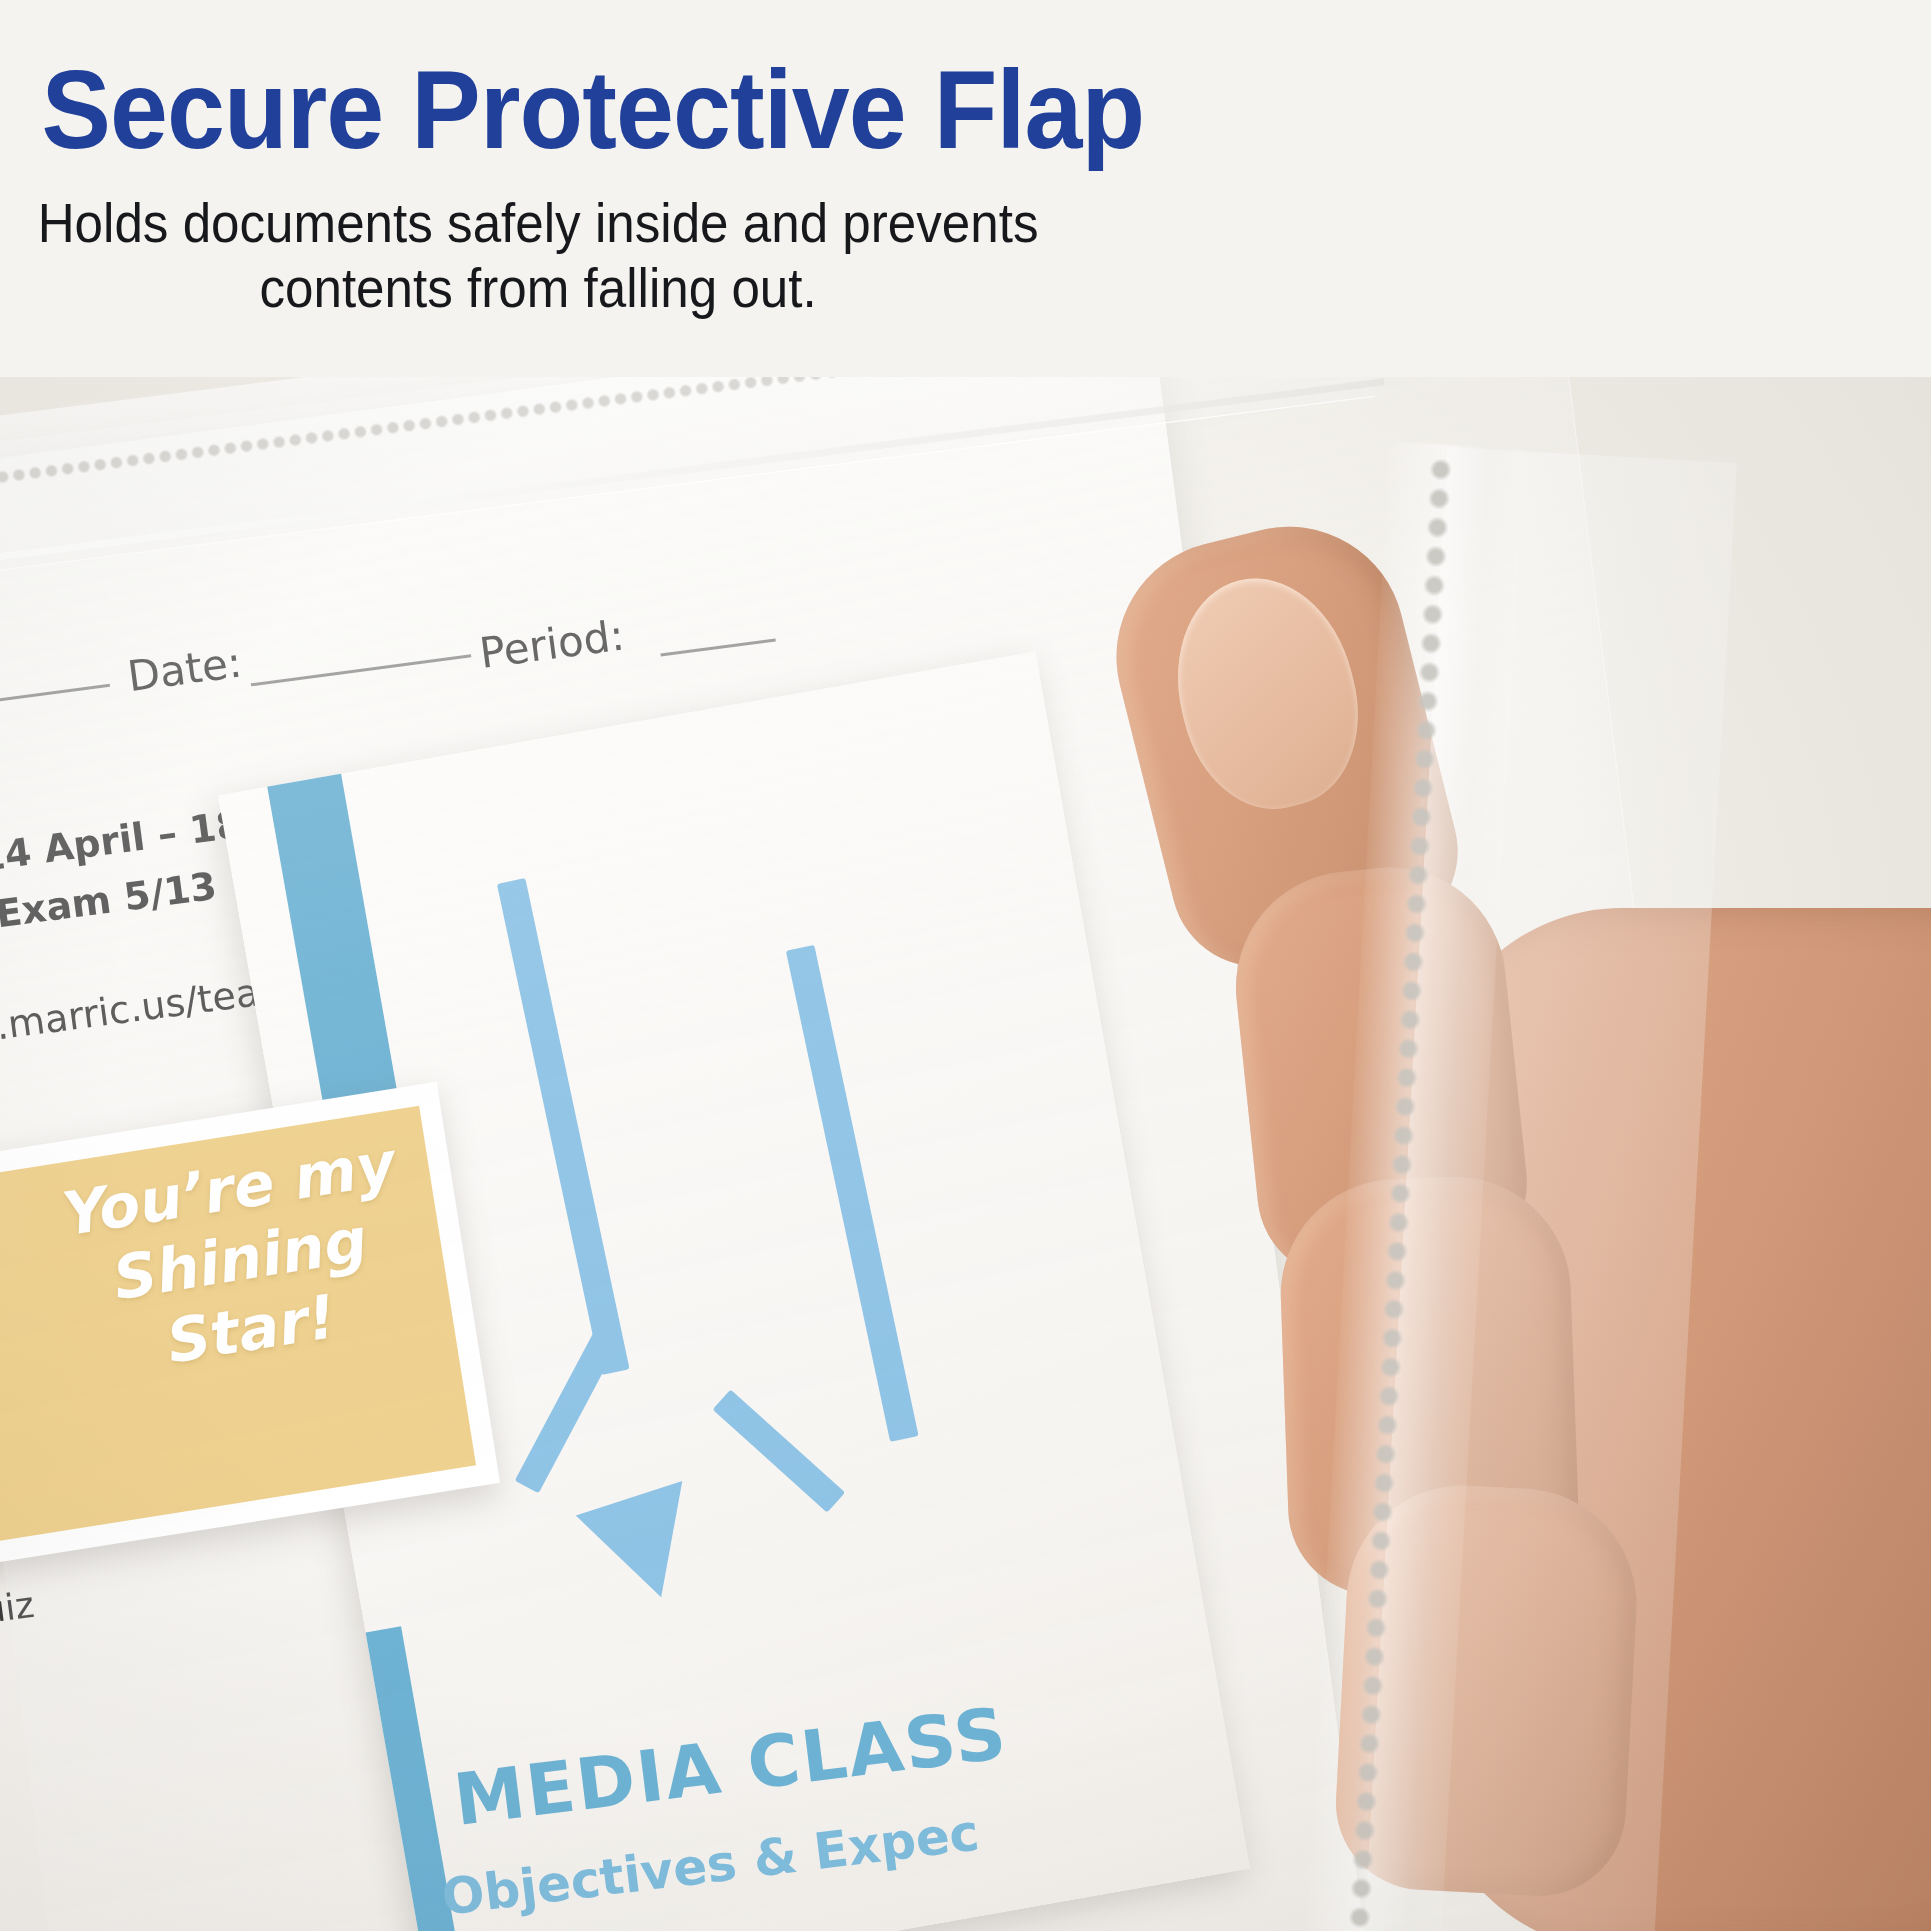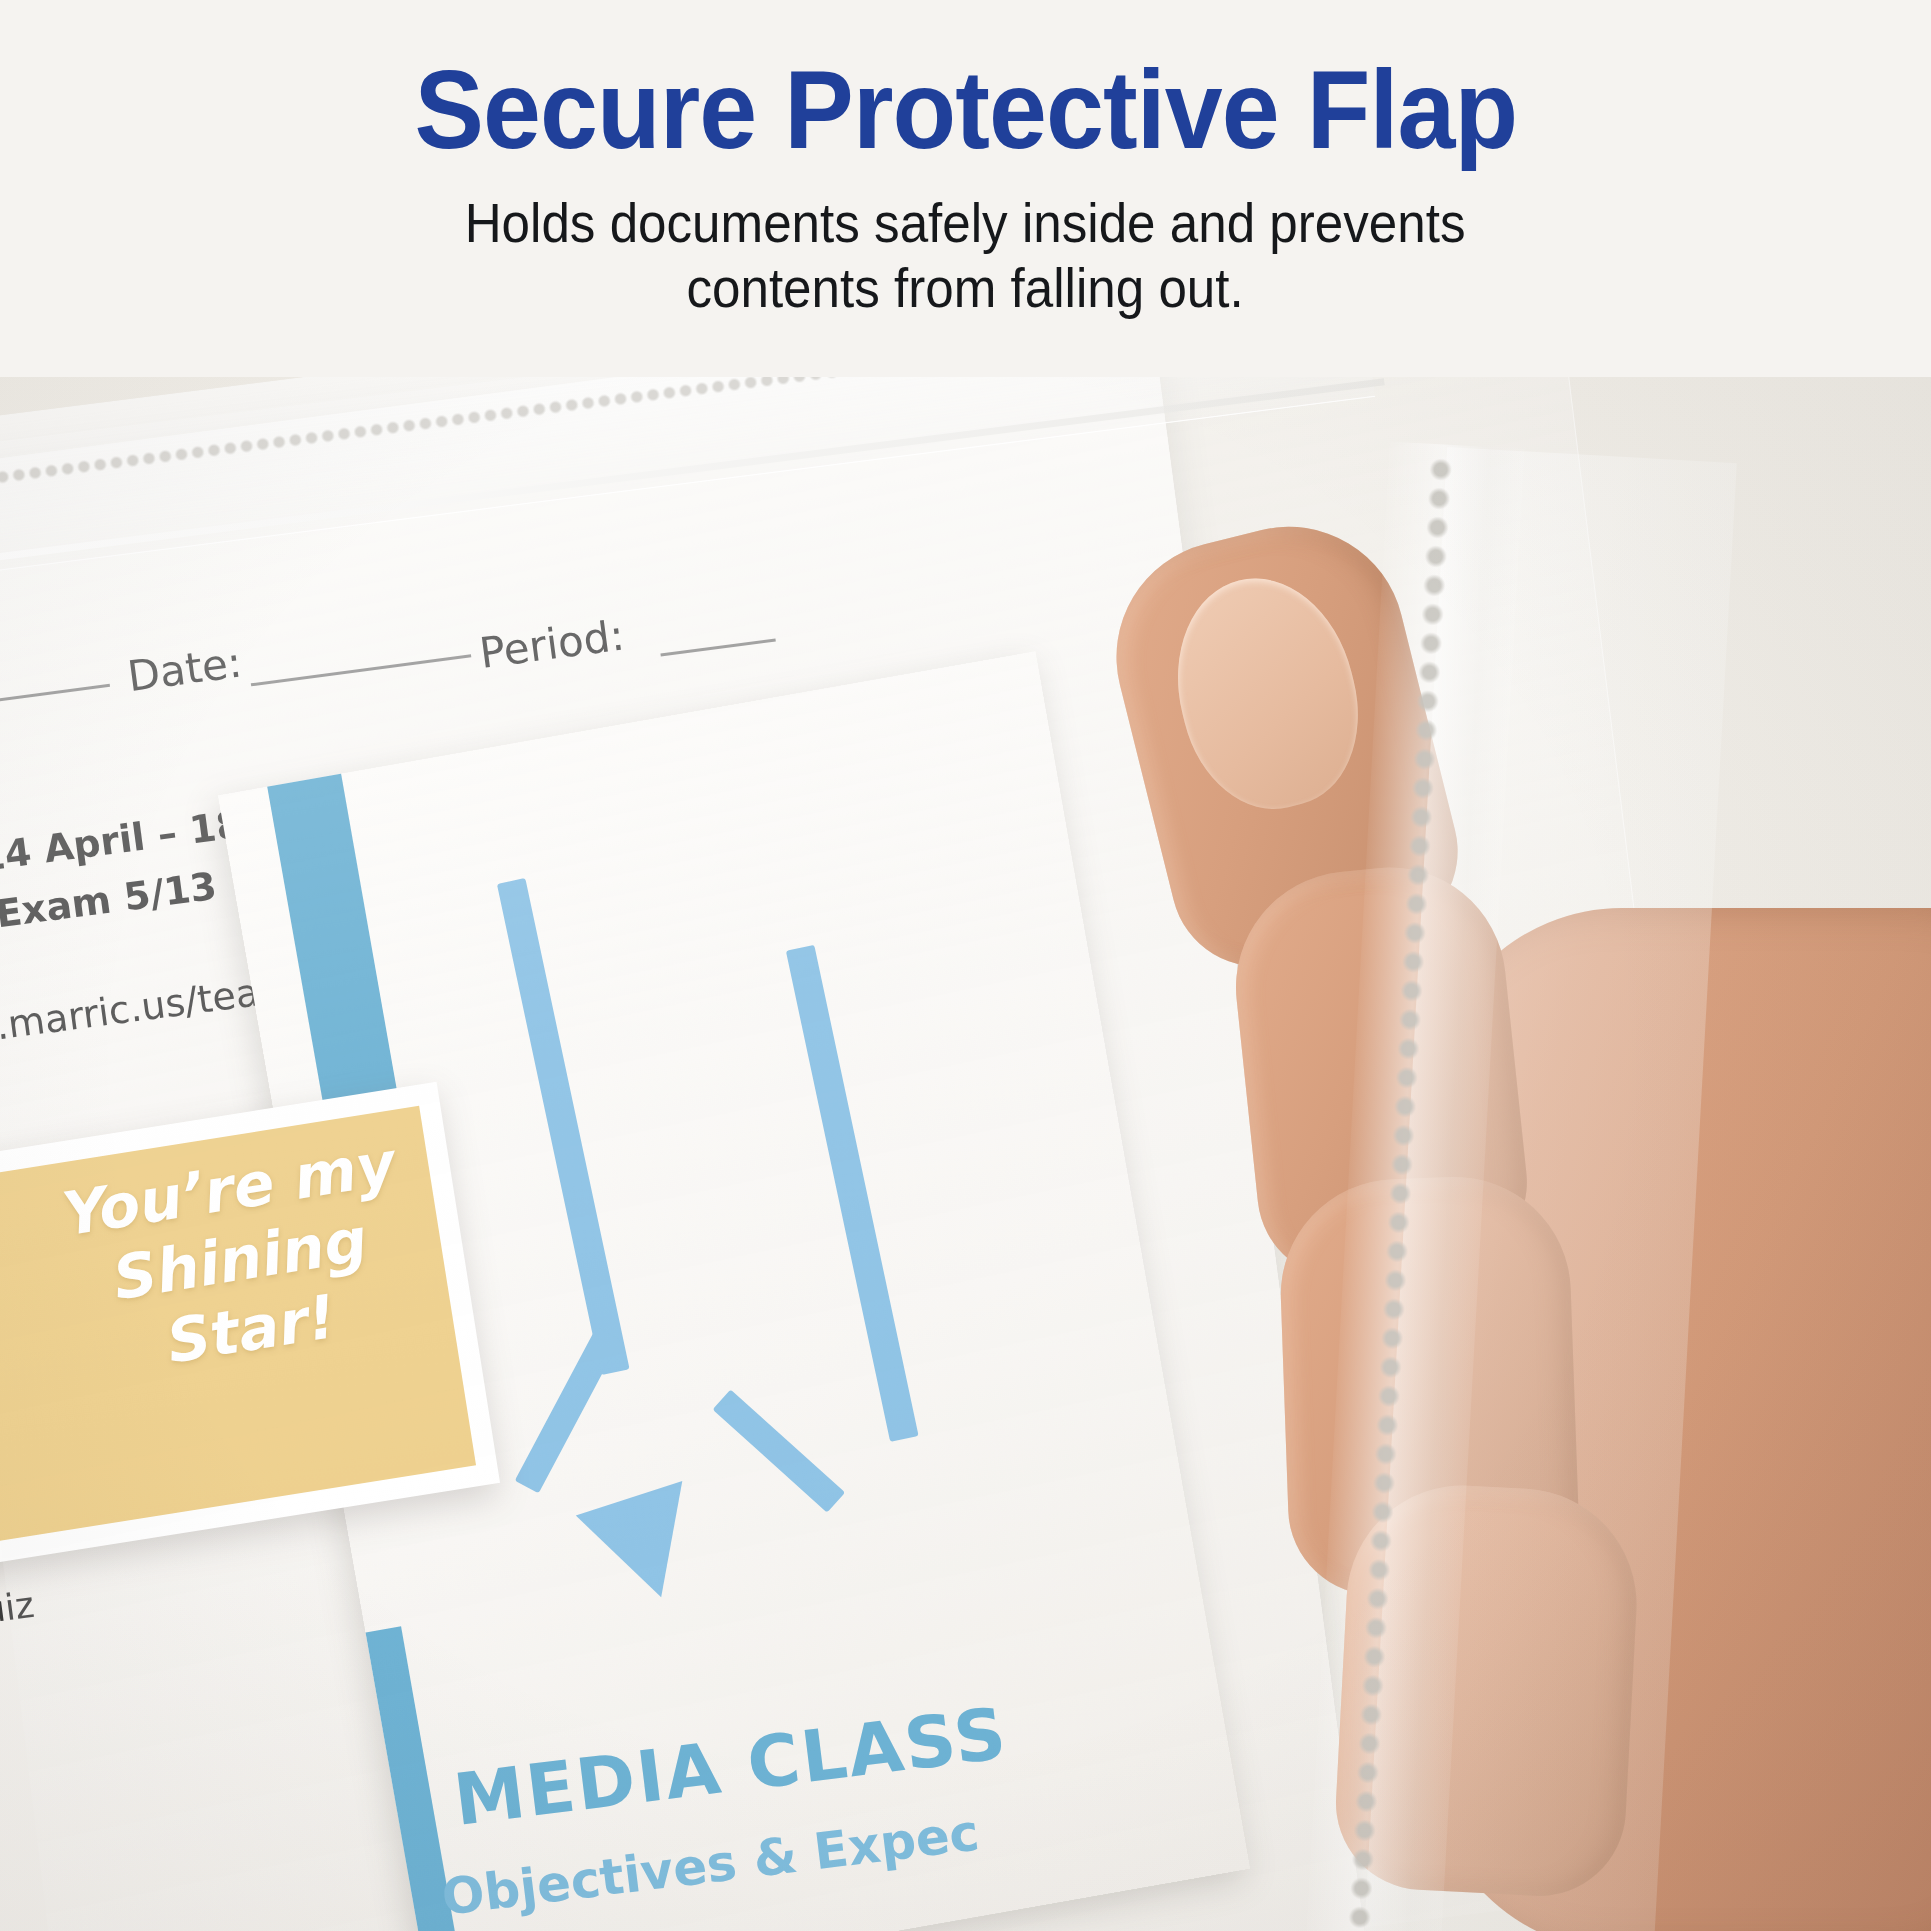--- a/index.html
+++ b/index.html
@@ -8,21 +8,21 @@
     font-family:"Liberation Sans", sans-serif;
     background:#f4f2ef;
     position:relative;
   }
 
   
   #header {
     position:absolute; left:0; top:0; width:1931px; height:377px;
     background:#f5f3f0;
     z-index:60;
-    display:flex; flex-direction:column; align-items:center;
+    display:flex; flex-direction:column; align-items:flex-start;
     padding-top:54px;
   }
   #headline {
     font-size:112px;
     font-weight:bold;
     color:#20409a;
     letter-spacing:-1px;
     line-height:1.0;
     transform:scaleX(0.93);
     white-space:nowrap;

